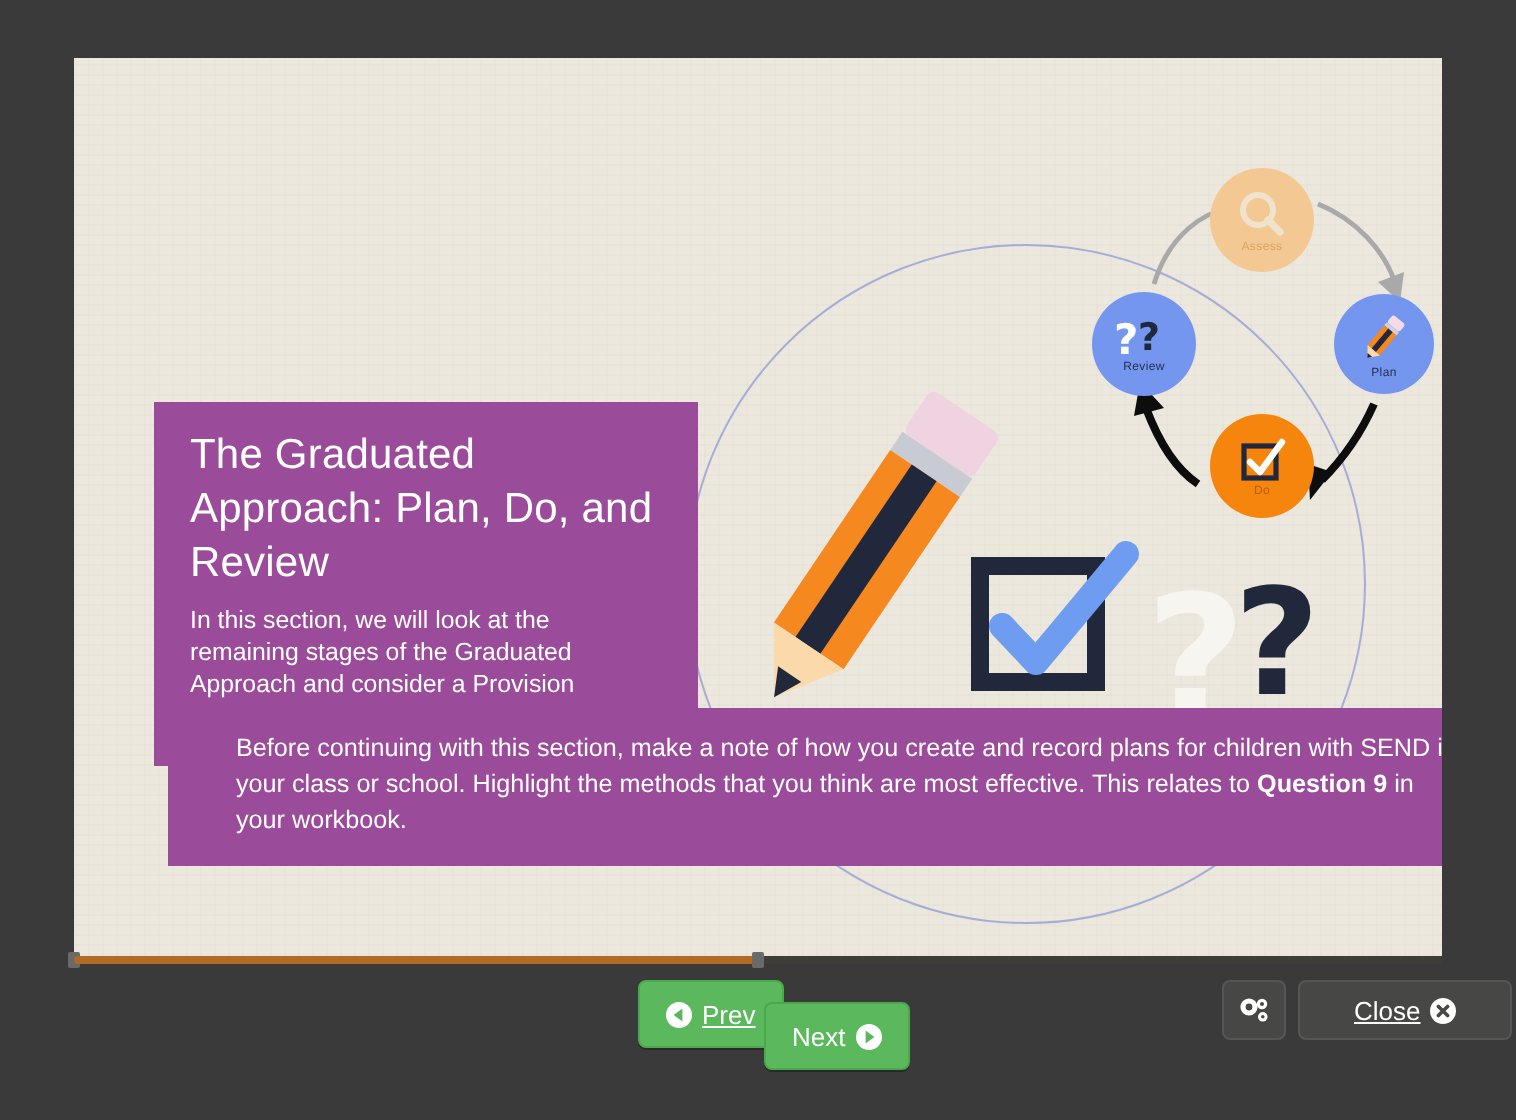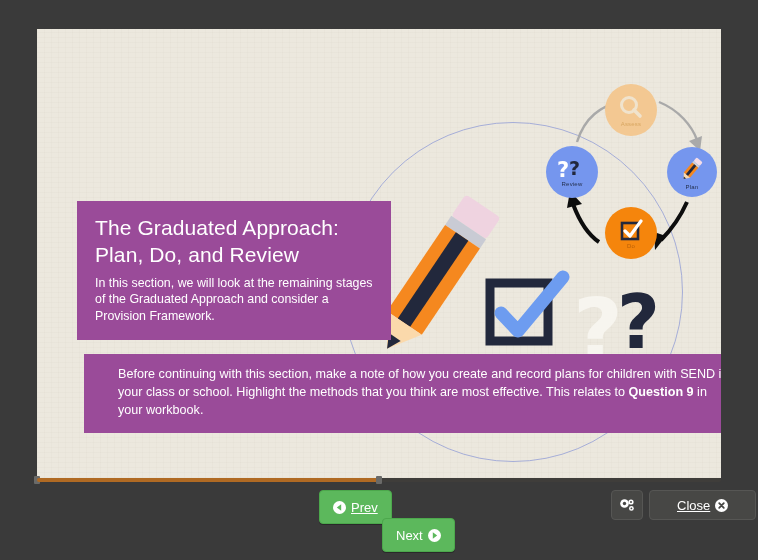--- a/index.html
+++ b/index.html
@@ -48,21 +48,21 @@
     width: 338px; height: 338px;
     border: 1.2px solid #8e9ad6;
     border-radius: 50%;
     opacity: .75;
   }
 
   
   #title-block {
     position: absolute;
     left: 40px; top: 172px;
-    width: 314px;
+    width: 272px;
     background: #9a4b99;
     padding: 14px 18px 16px 18px;
     box-sizing: border-box;
     z-index: 6;
   }
   #title-block h1 {
     margin: 0 0 6px 0;
     font-size: 21px;
     line-height: 1.28;
     font-weight: 400;
@@ -193,21 +193,21 @@
   }
   .btn-green {
     background: #5cb85c;
     border: 1px solid #4ca84c;
     height: 30px;
     padding: 16px 13px;
     box-shadow: 0 1px 0 rgba(0,0,0,.28);
   }
   #btn-prev { left: 319px; top: 490px; }
   #btn-prev .lbl { text-decoration: underline; }
-  #btn-next { left: 382px; top: 518px; }
+  #btn-next { left: 382px; top: 501px; }
 
   .btn-dark {
     background: #474745;
     border: 1px solid #565654;
     height: 30px;
     padding: 0 27px;
     color: #ffffff;
   }
   #btn-settings { left: 611px; top: 490px; width: 32px; padding: 0; }
   #btn-close { left: 649px; top: 490px; }

